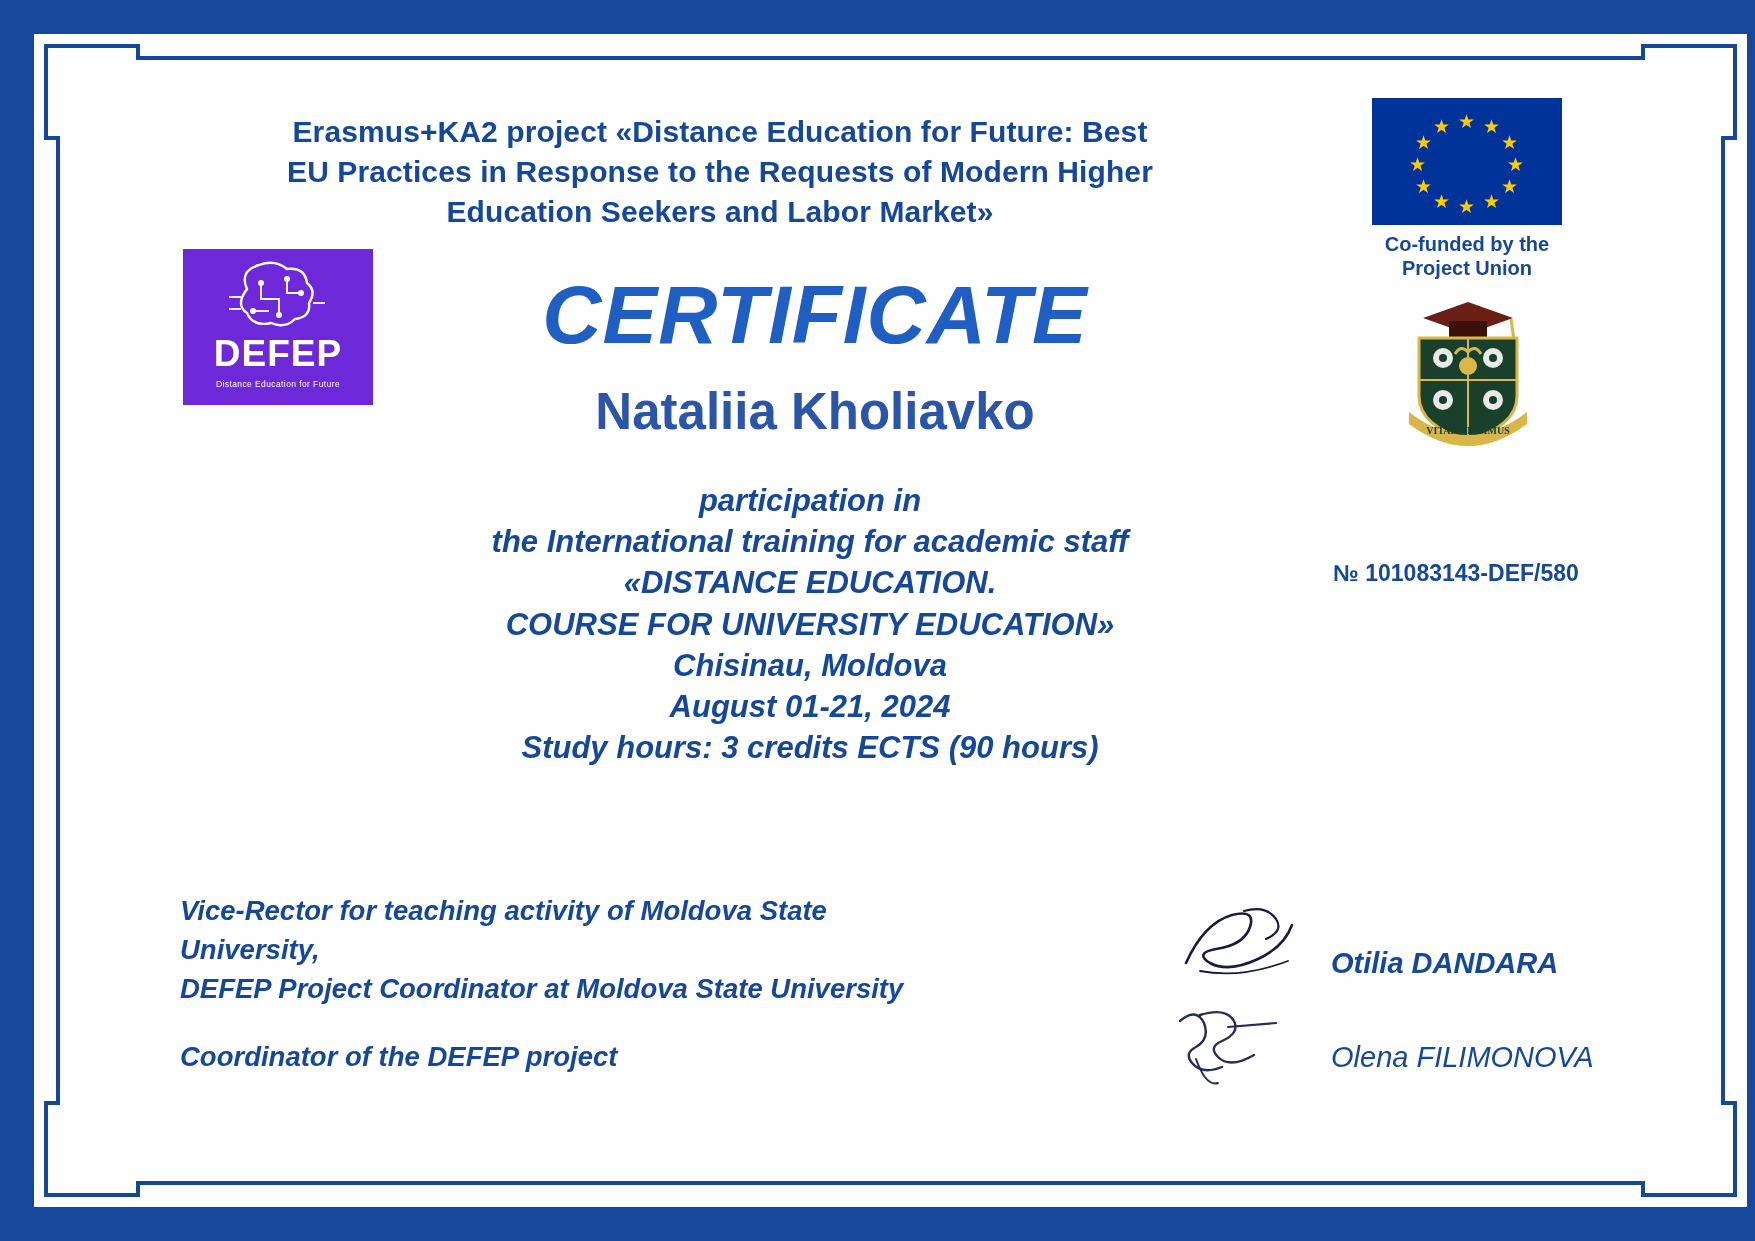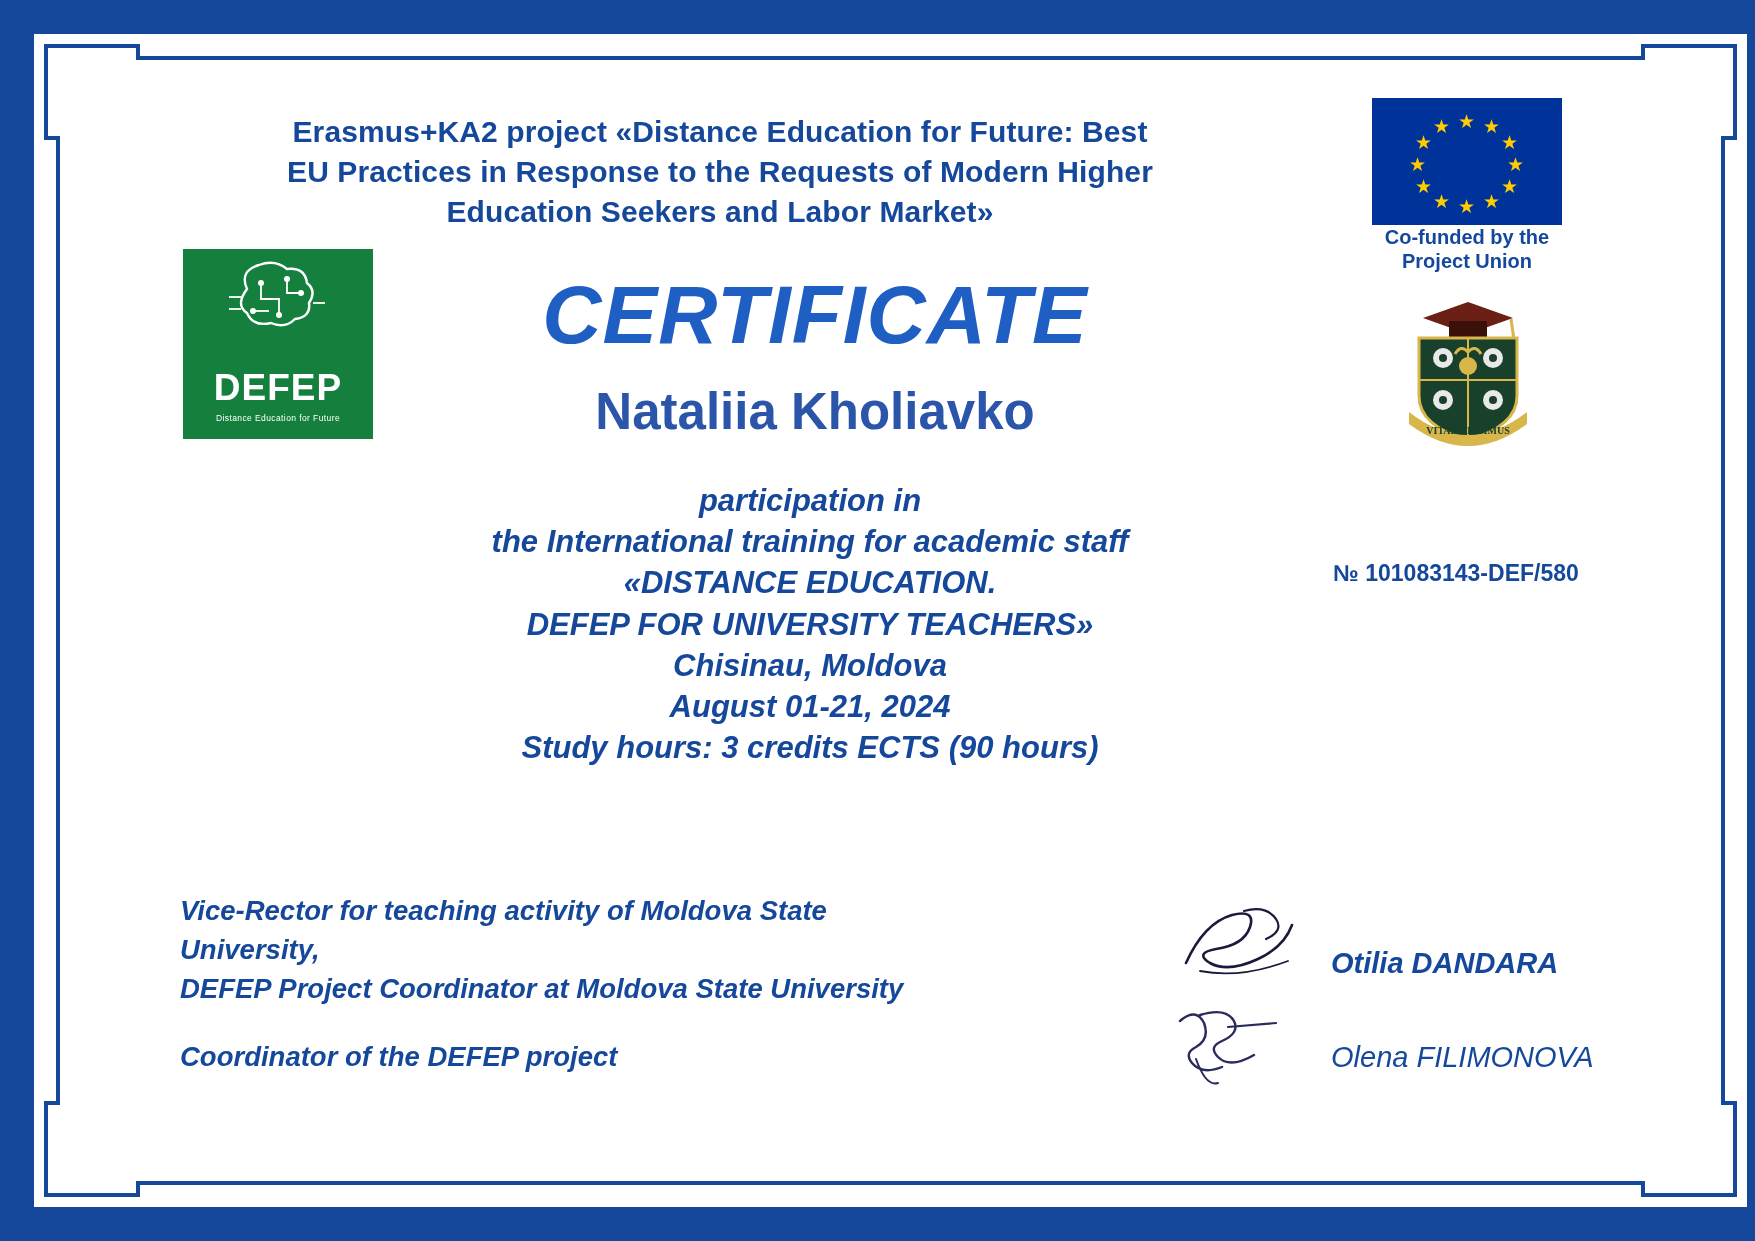--- a/index.html
+++ b/index.html
@@ -123,20 +123,21 @@
     margin: 0 auto;
     position: relative;
   }
   .eu-star {
     position: absolute;
     color: #ffcc00;
     font-size: 19px;
     line-height: 19px;
   }
   .eu-caption {
+    margin-top: 7px;
     color: #15489b;
     font-weight: bold;
     font-size: 20px;
     line-height: 1.22;
   }
 
   
   .emblem {
     position: absolute;
     right: 178px;
@@ -144,22 +145,22 @@
     width: 150px;
     height: 162px;
   }
 
   
   .defep-logo {
     position: absolute;
     left: 123px;
     top: 189px;
     width: 190px;
-    height: 190px;
-    background: #15803d;
+    height: 156px;
+    background: #6d28d9;
   }
   .defep-word {
     position: absolute;
     left: 0; right: 0;
     bottom: 30px;
     text-align: center;
     color: #ffffff;
     font-weight: bold;
     font-size: 37px;
     letter-spacing: 1px;
@@ -416,21 +417,21 @@
       <div class="defep-sub">Distance Education for Future</div>
     </div>
 
     <div class="cert-word">CERTIFICATE</div>
     <div class="recipient">Nataliia Kholiavko</div>
 
     <div class="body-lines">
       <div>participation in</div>
       <div>the International training for academic staff</div>
       <div>«DISTANCE EDUCATION.</div>
-      <div>DEFEP FOR UNIVERSITY TEACHERS»</div>
+      <div>COURSE FOR UNIVERSITY EDUCATION»</div>
       <div>Chisinau, Moldova</div>
       <div>August 01-21, 2024</div>
       <div>Study hours: 3 credits ECTS (90 hours)</div>
     </div>
 
     <div class="cert-number">№ 101083143-DEF/580</div>
 
     <div class="sig-area">
 
       <div class="sig-row1-text">

